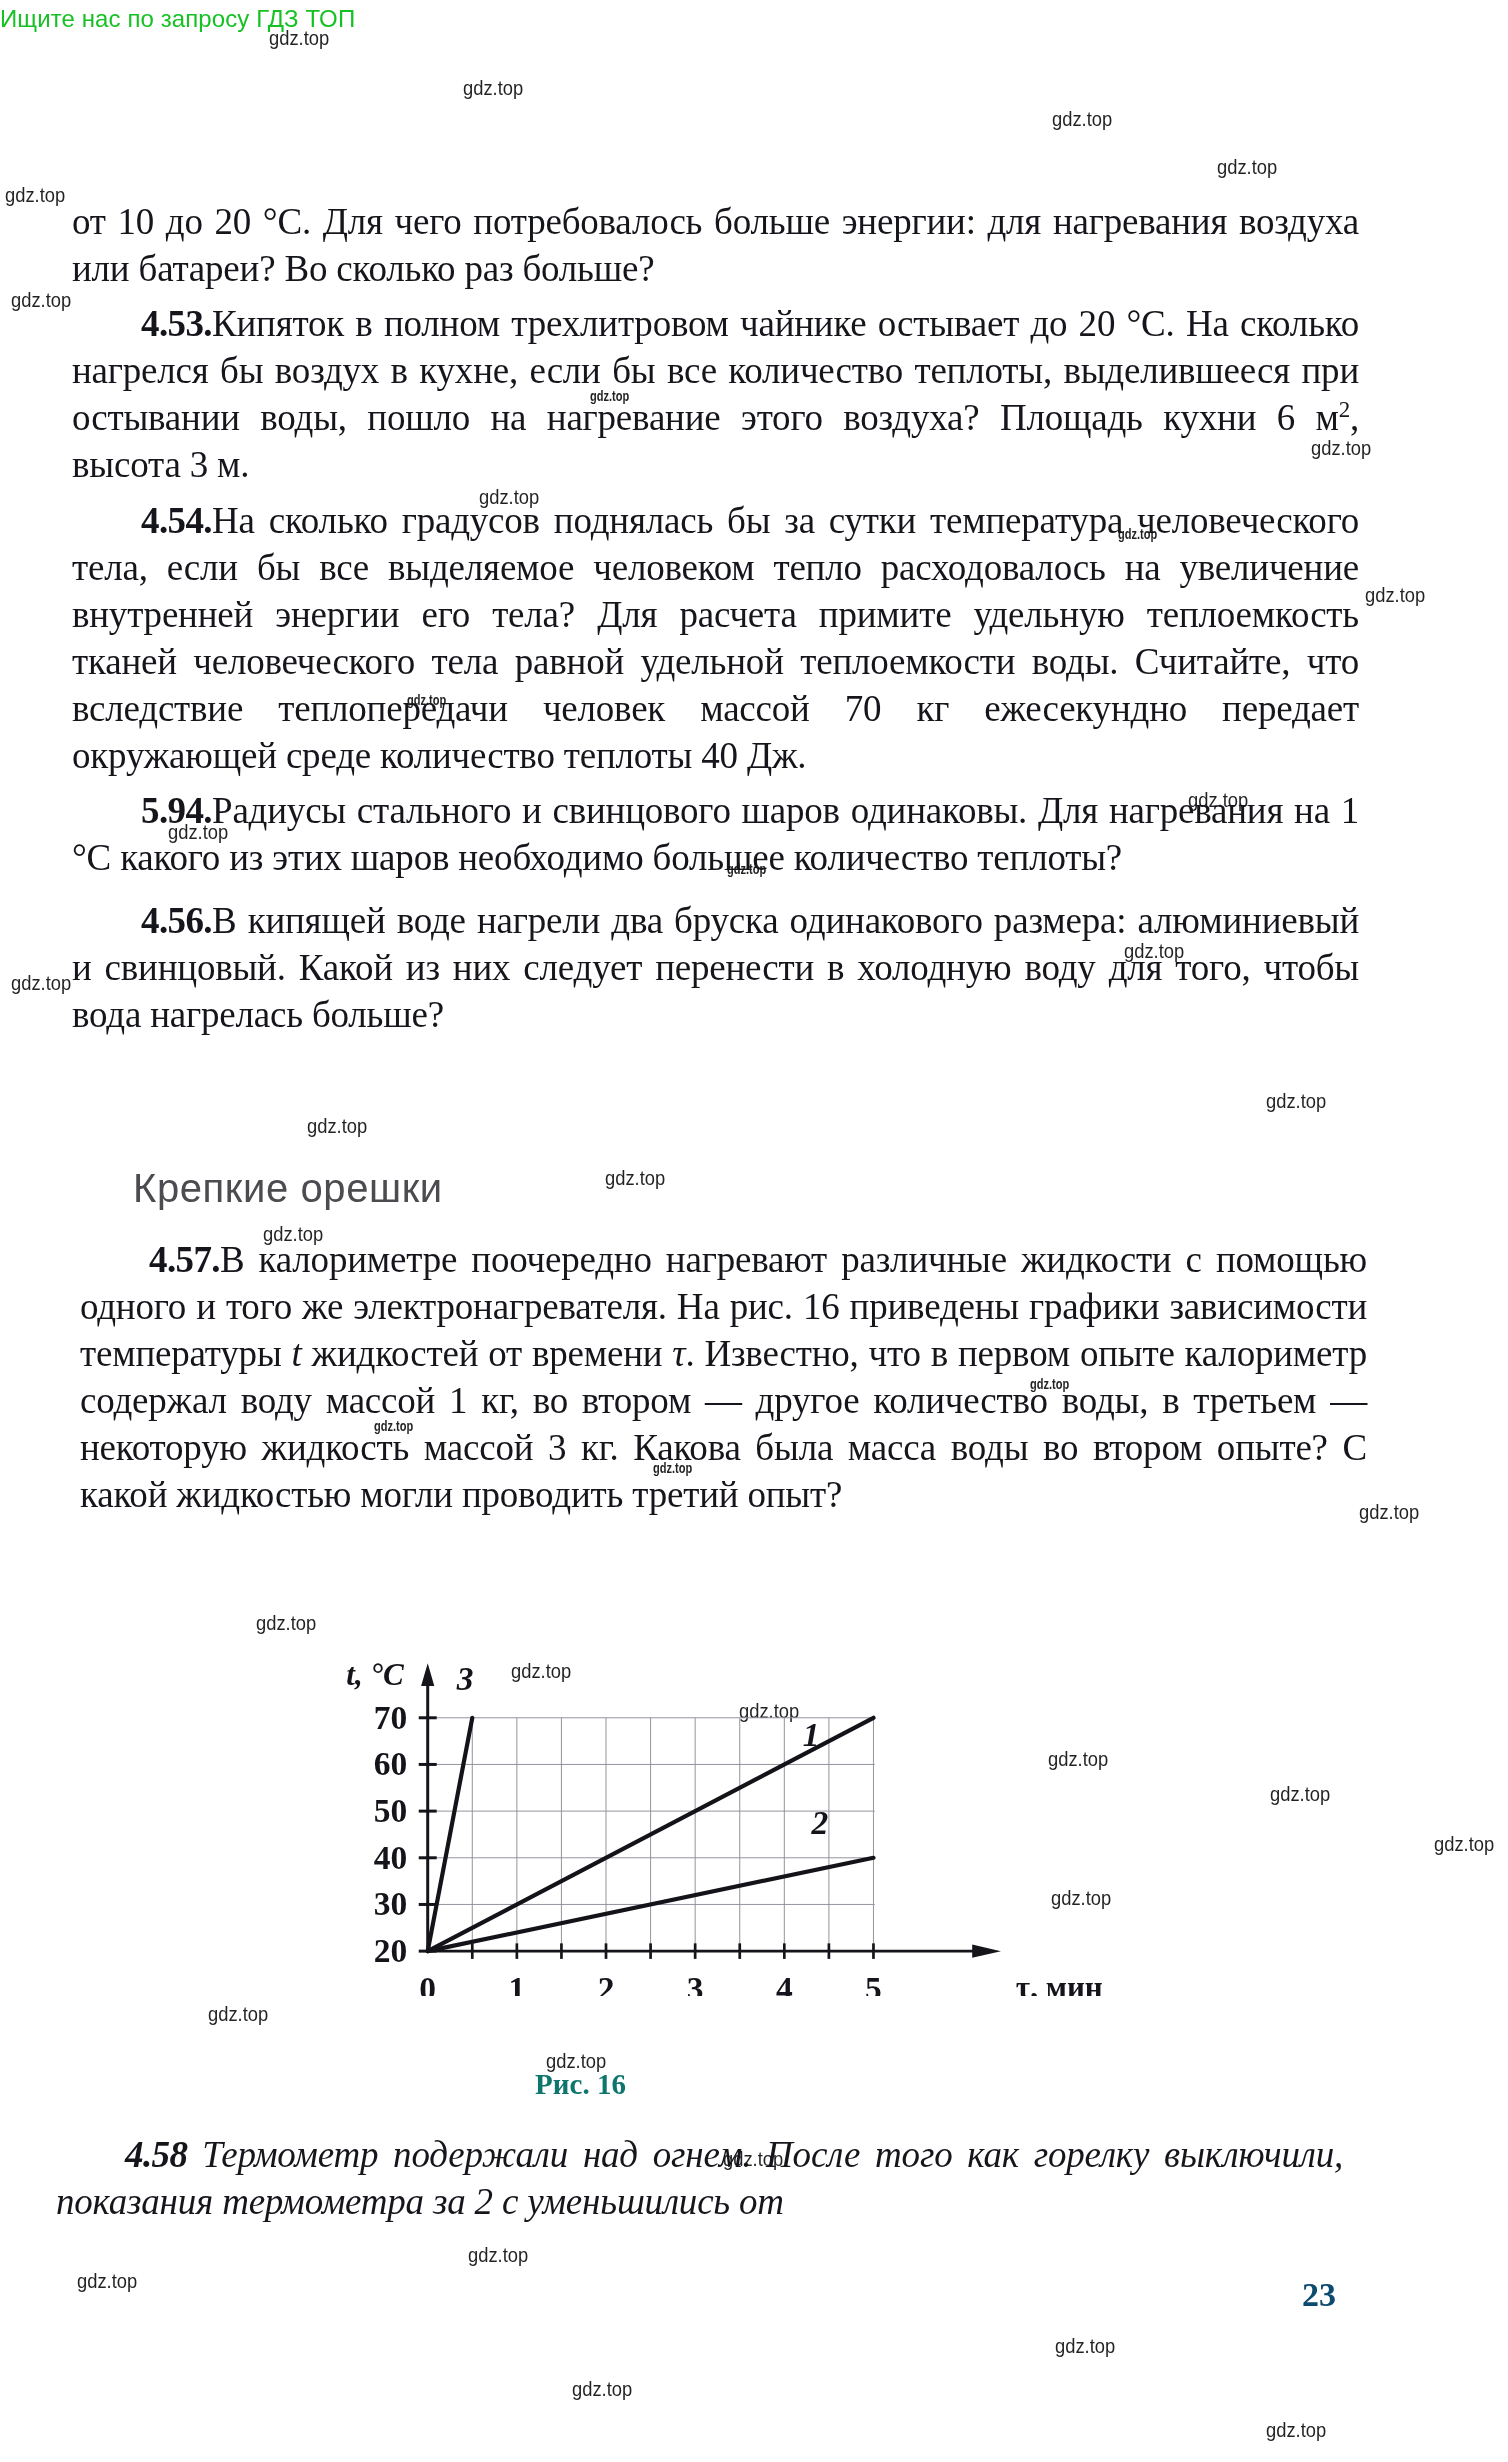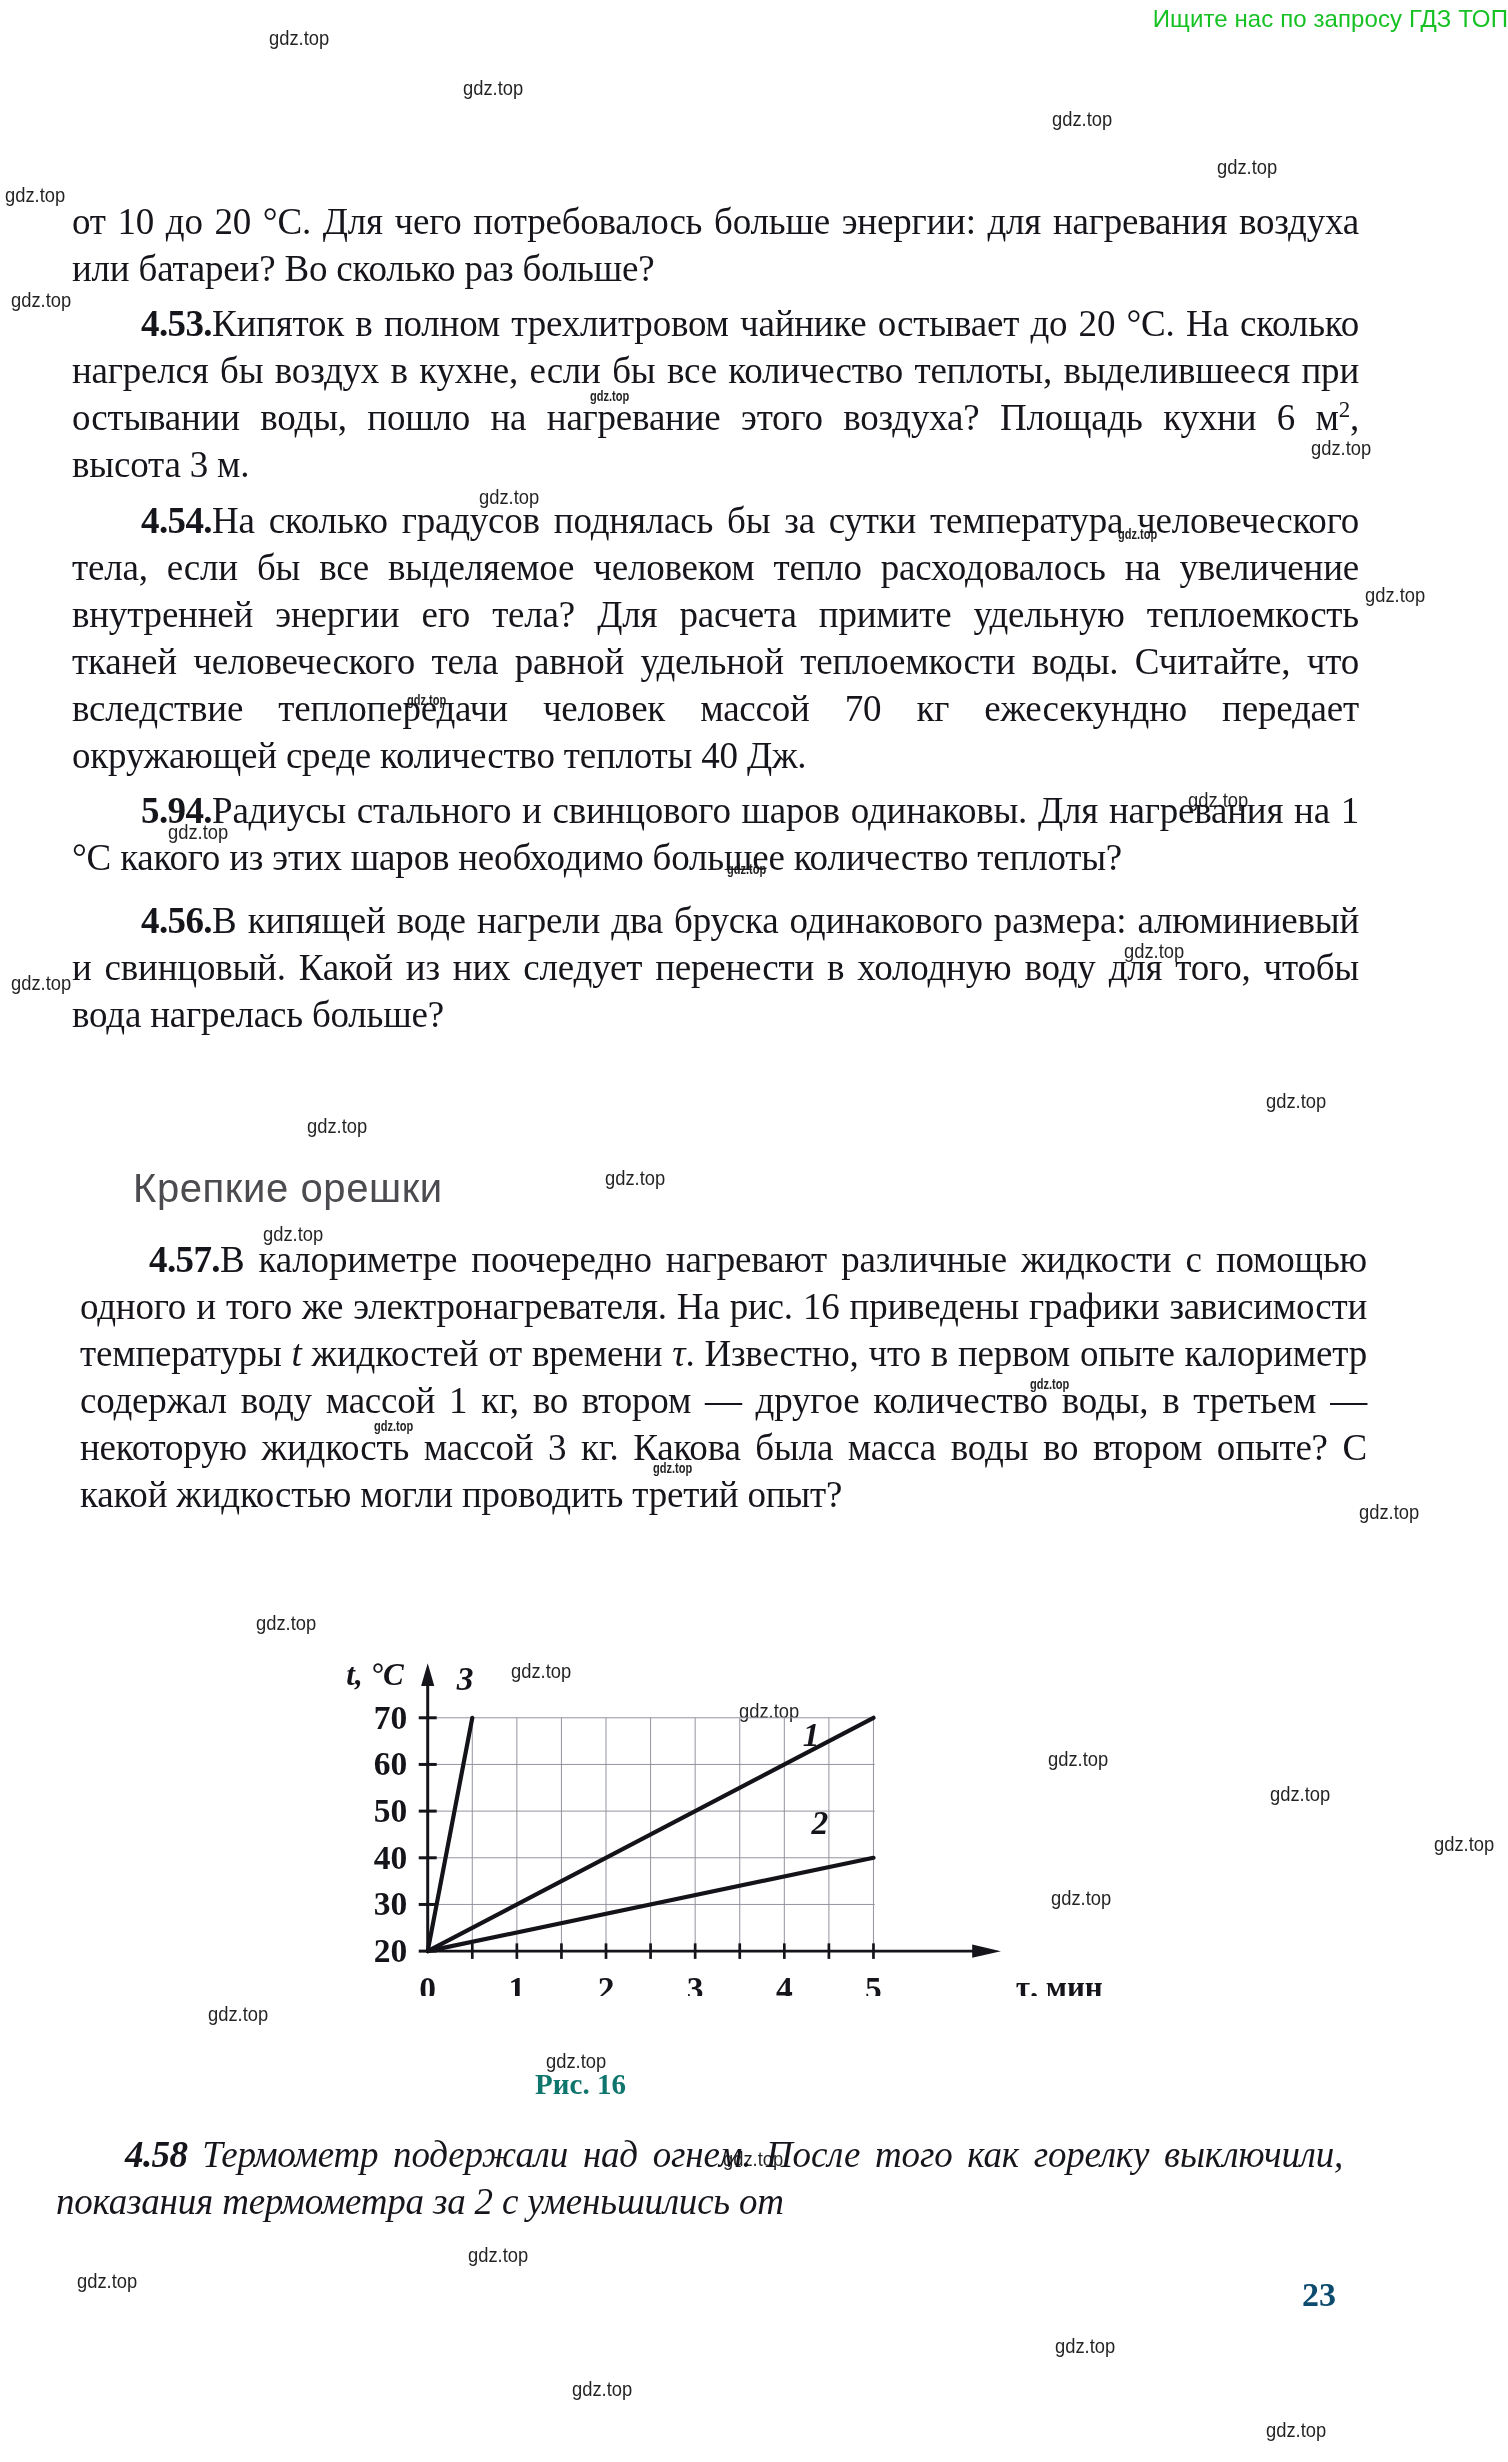--- a/index.html
+++ b/index.html
@@ -15,21 +15,21 @@
     overflow: hidden;
     font-family: "Liberation Serif", "DejaVu Serif", serif;
   }
 
   
   #promo-banner {
     position: absolute;
     left: 0;
     top: 4.8px;
     width: 1508px;
-    text-align: right;
+    text-align: left;
     color: #16c123;
     font-family: "Liberation Sans", "DejaVu Sans", sans-serif;
     font-size: 24px;
     font-weight: 500;
     letter-spacing: 0.1px;
   }
 
   
   .wm {
     position: absolute;

